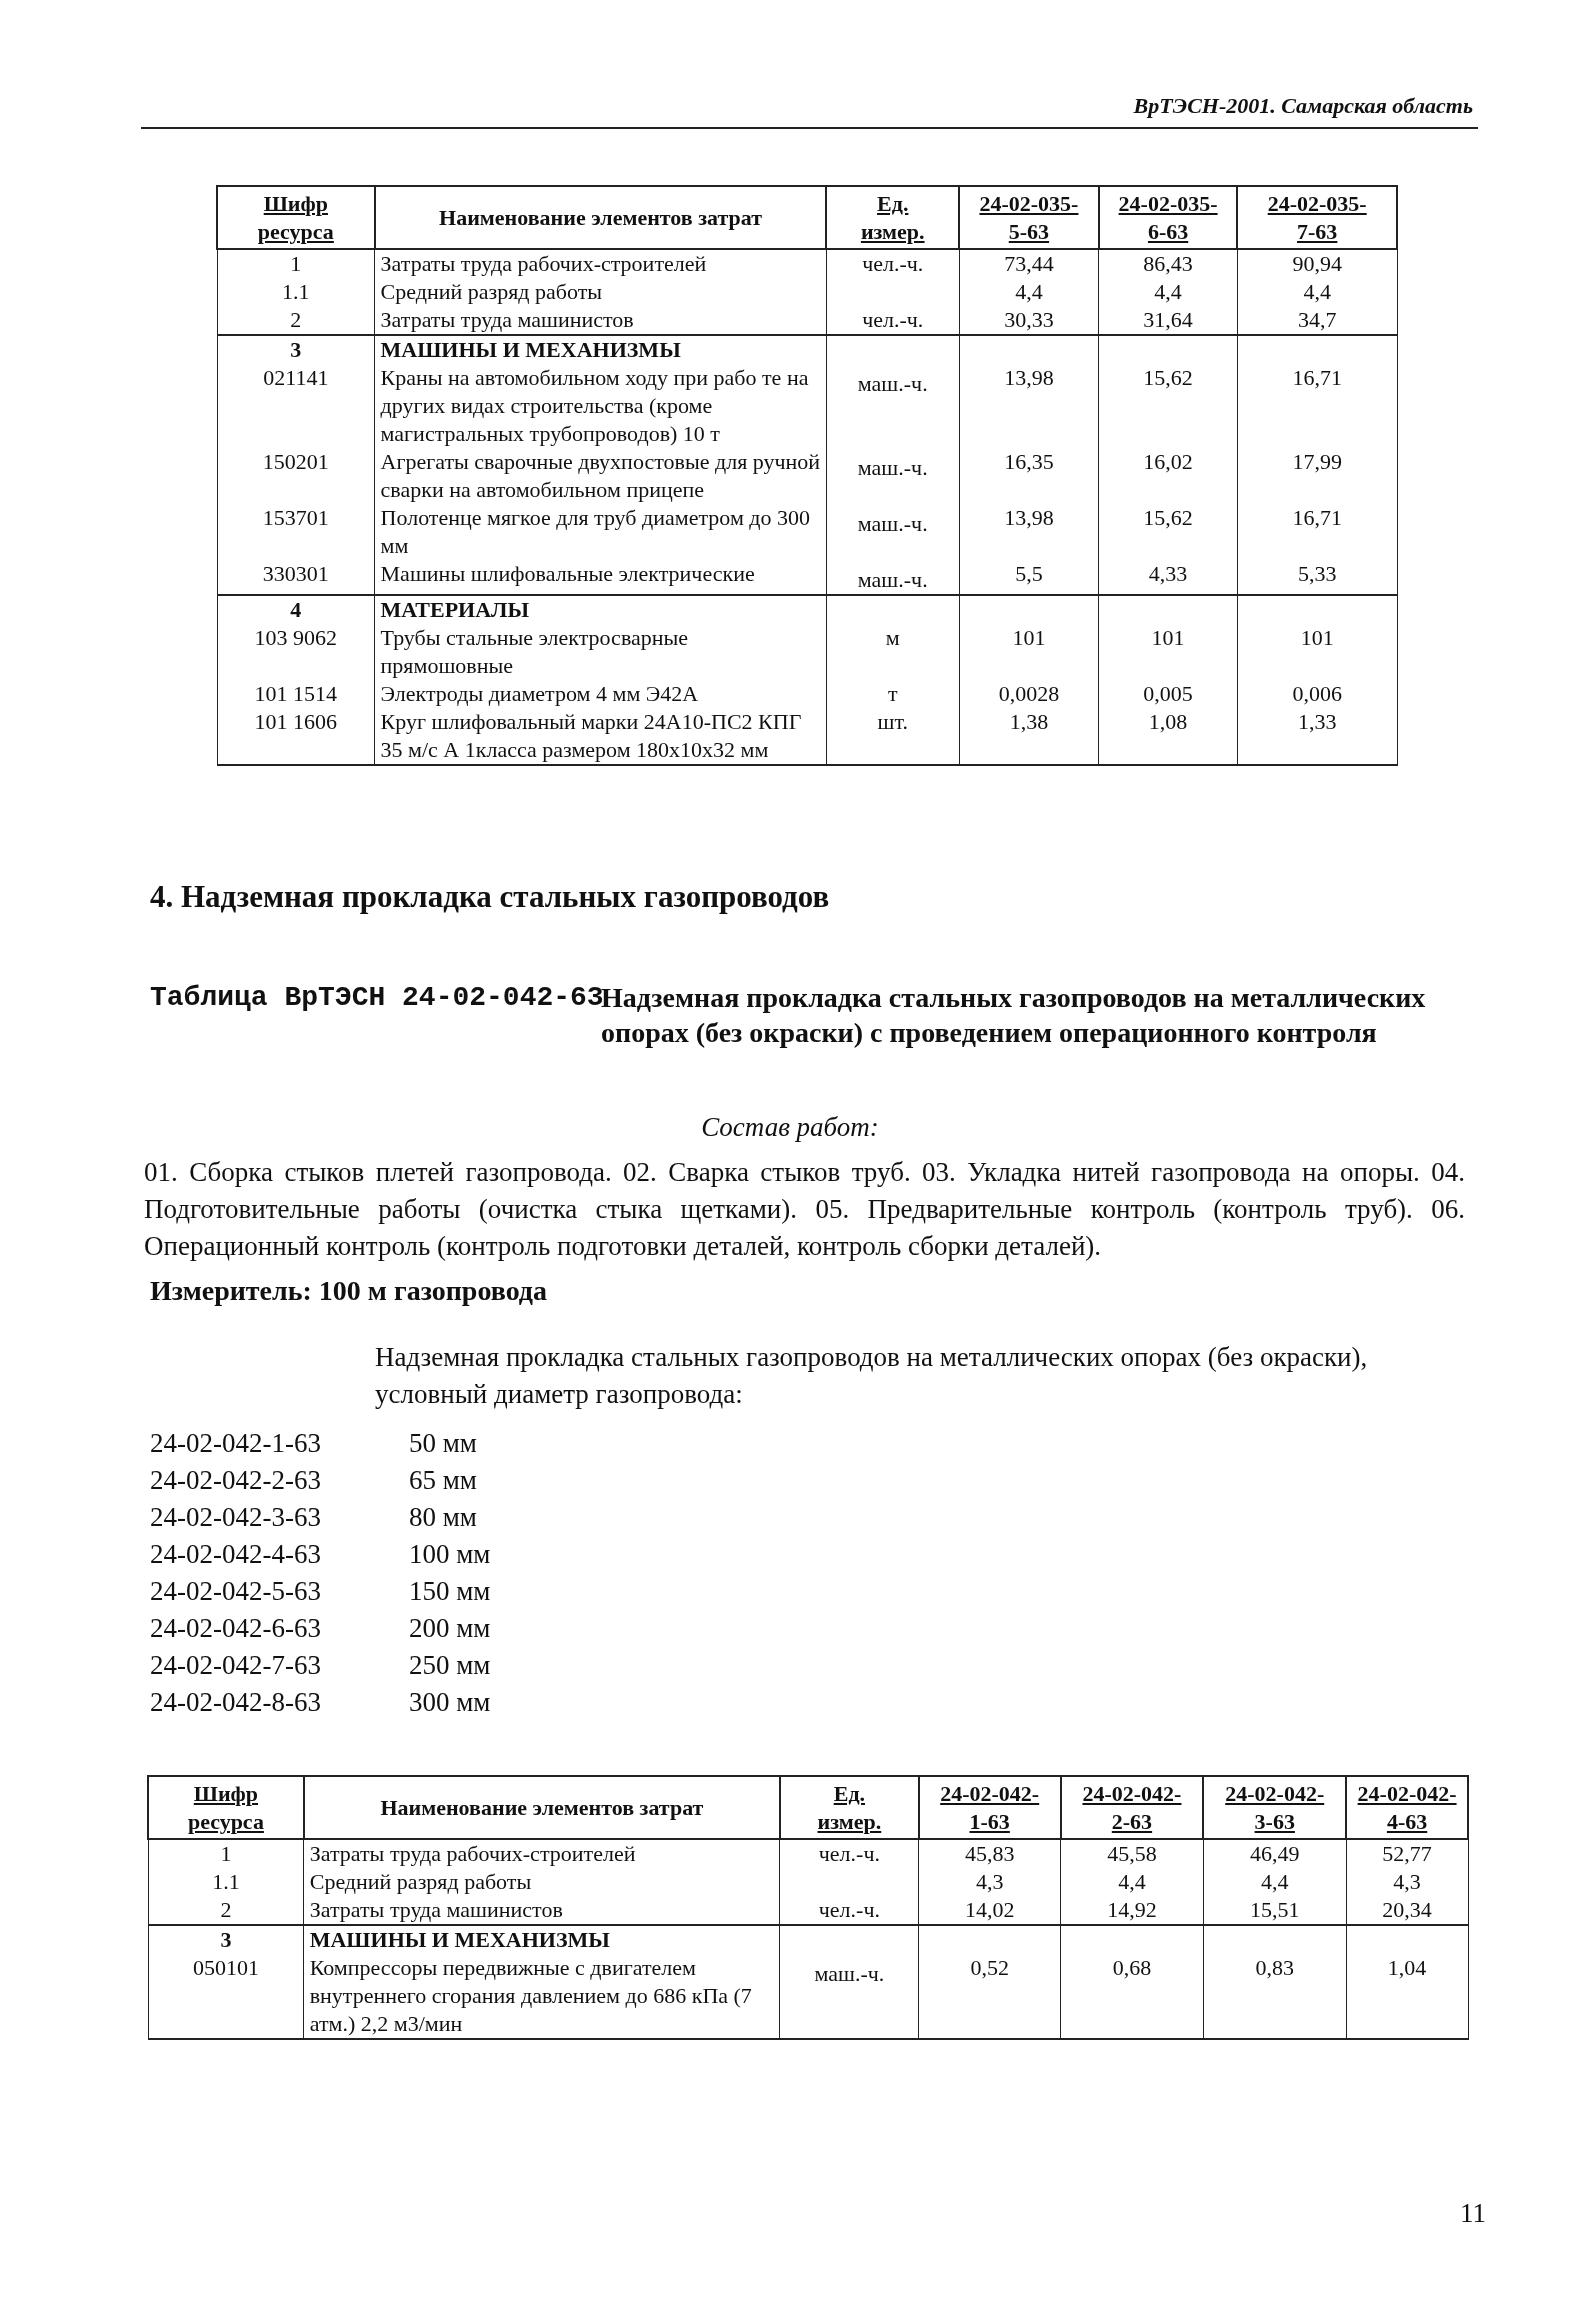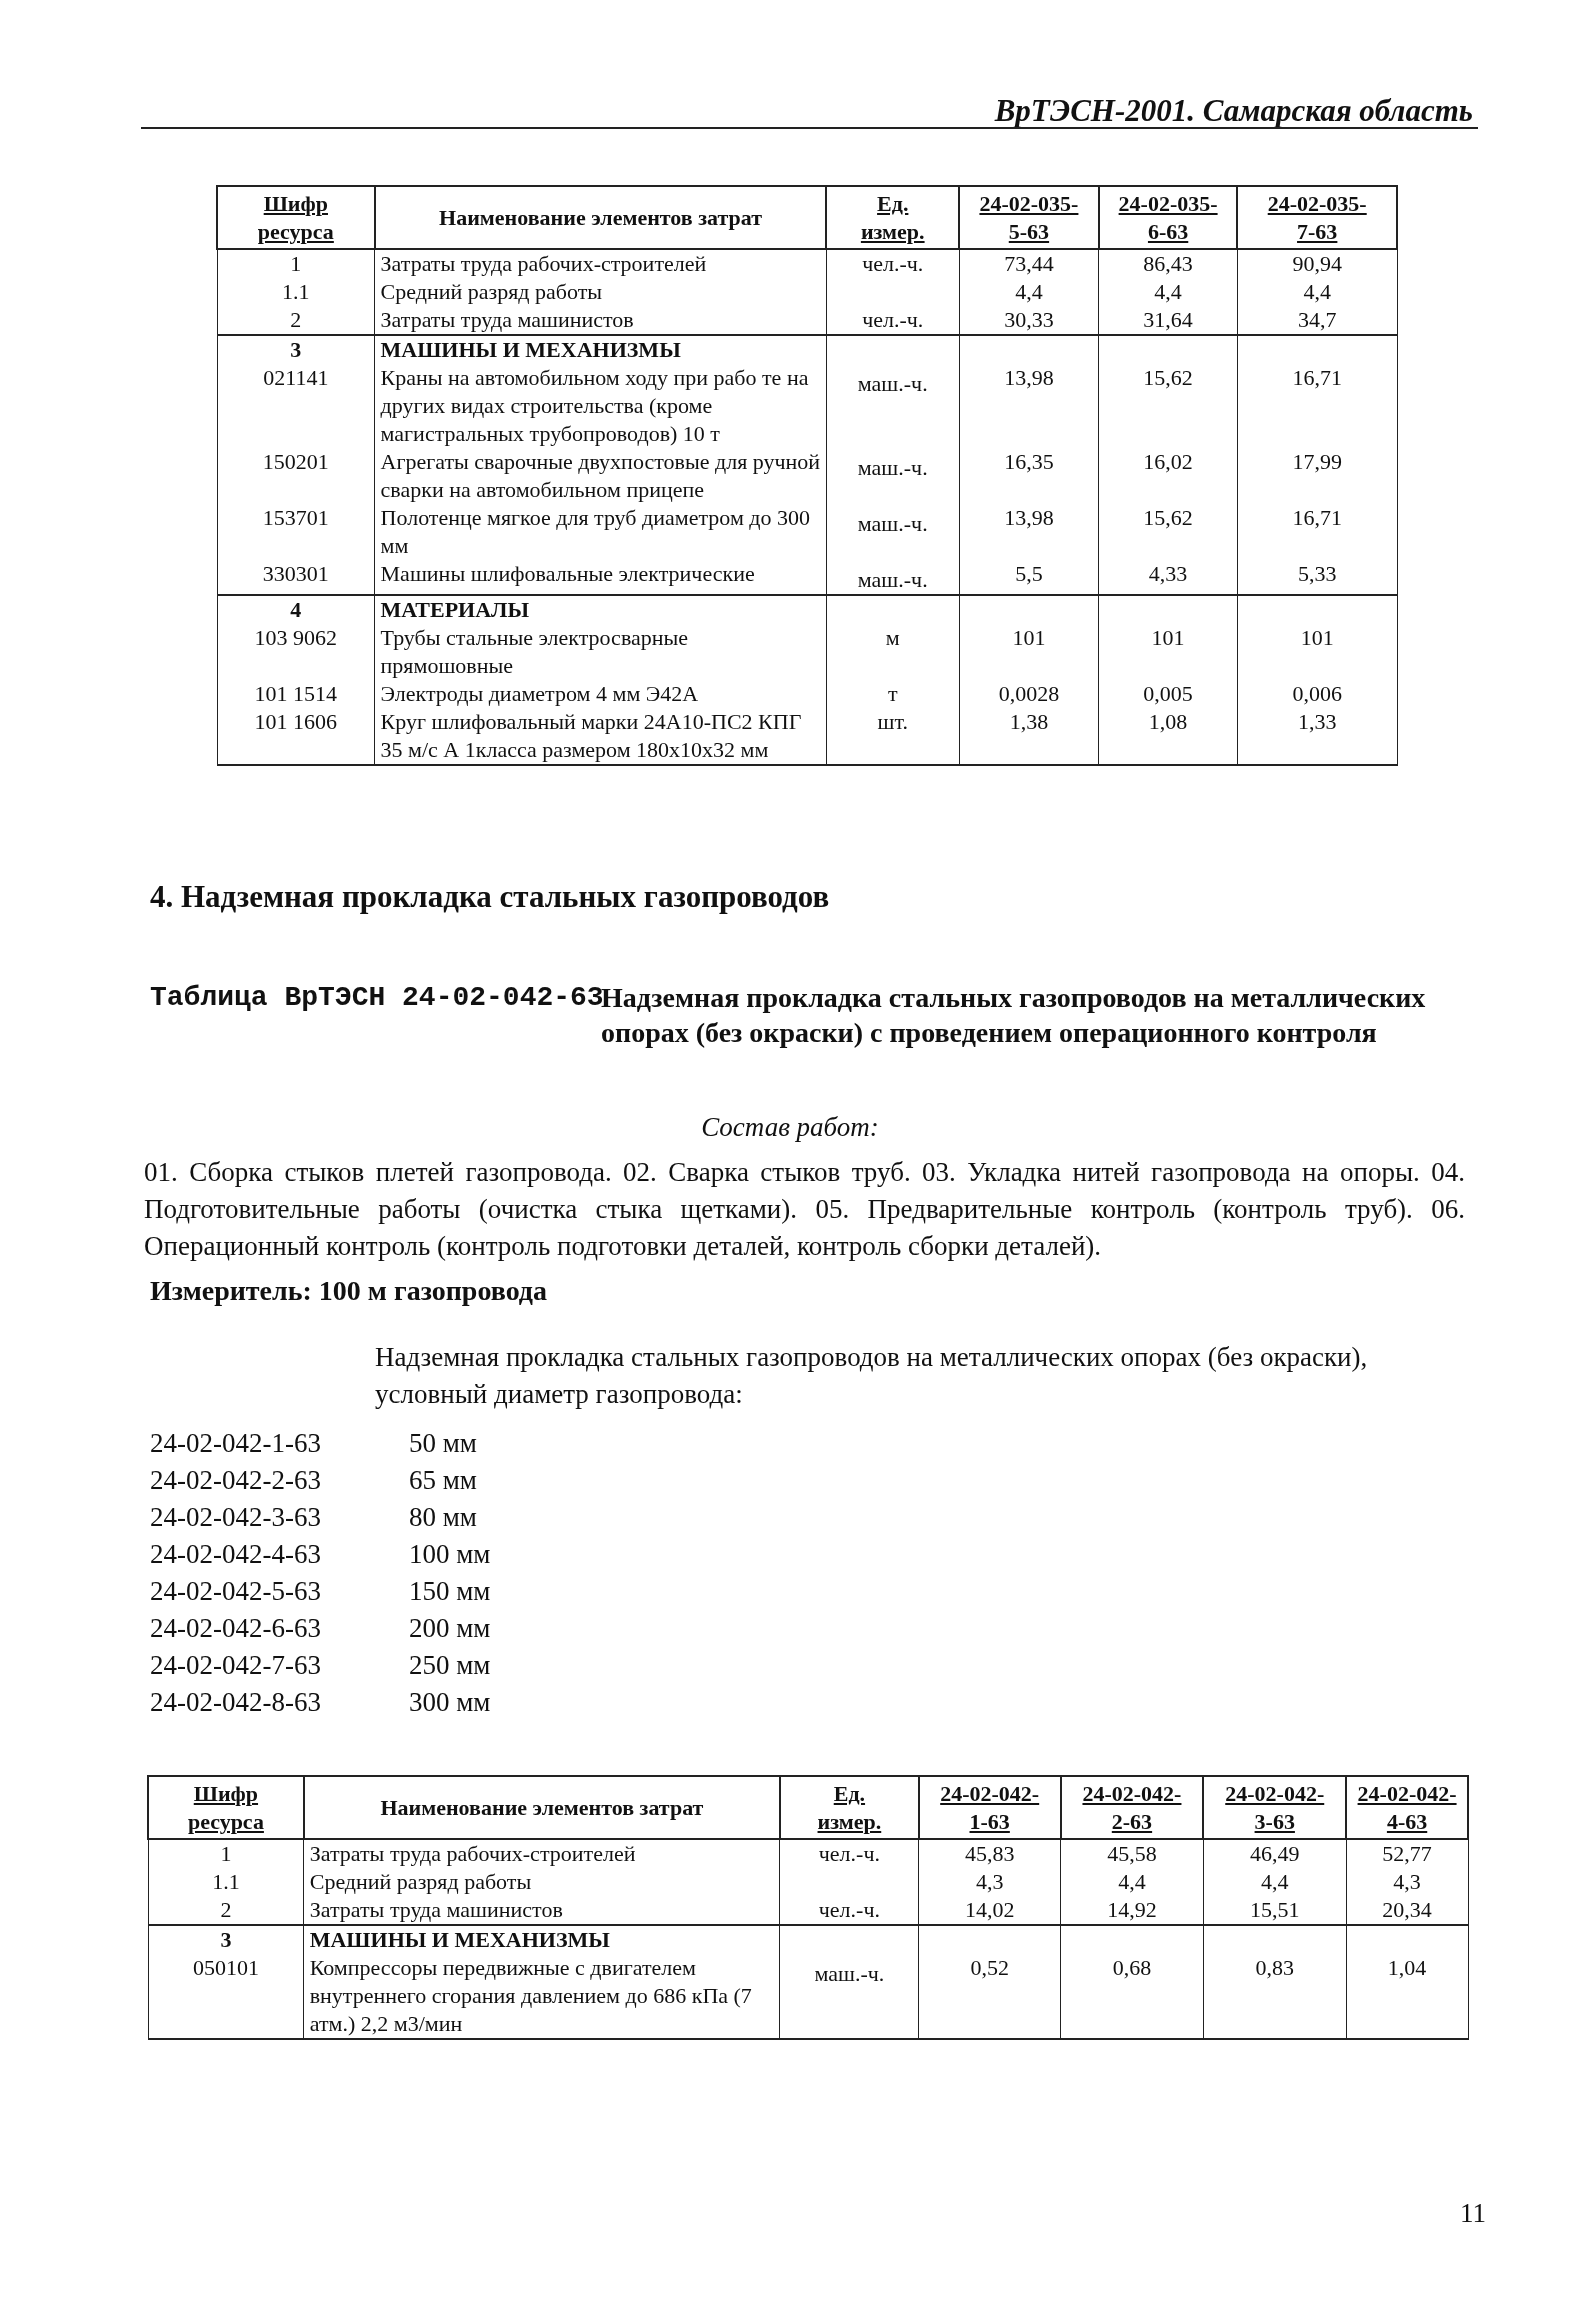--- a/index.html
+++ b/index.html
@@ -2,21 +2,21 @@
 <html style="font-size:10.8px"><head>
 <meta charset="utf-8">
 <style>
   html, body { margin: 0; padding: 0; background: #ffffff; }
   body {
     width: 1591px; height: 2307px; position: relative; overflow: hidden;
     font-family: "Liberation Serif", "DejaVu Serif", serif; color: #111;
   }
   .header-title {
     position: absolute; right: 118px; top: 93px;
-    font-size: 31px; font-weight: bold; font-style: italic;
+    font-size: 22px; font-weight: bold; font-style: italic;
   }
   .header-rule {
     position: absolute; left: 141px; width: 1337px; top: 127px;
     border-top: 2px solid #222;
   }
   table.cost {
     position: absolute; border-collapse: collapse;
     font-size: 22px; line-height: 28px;
   }
   table.cost td, table.cost th {

